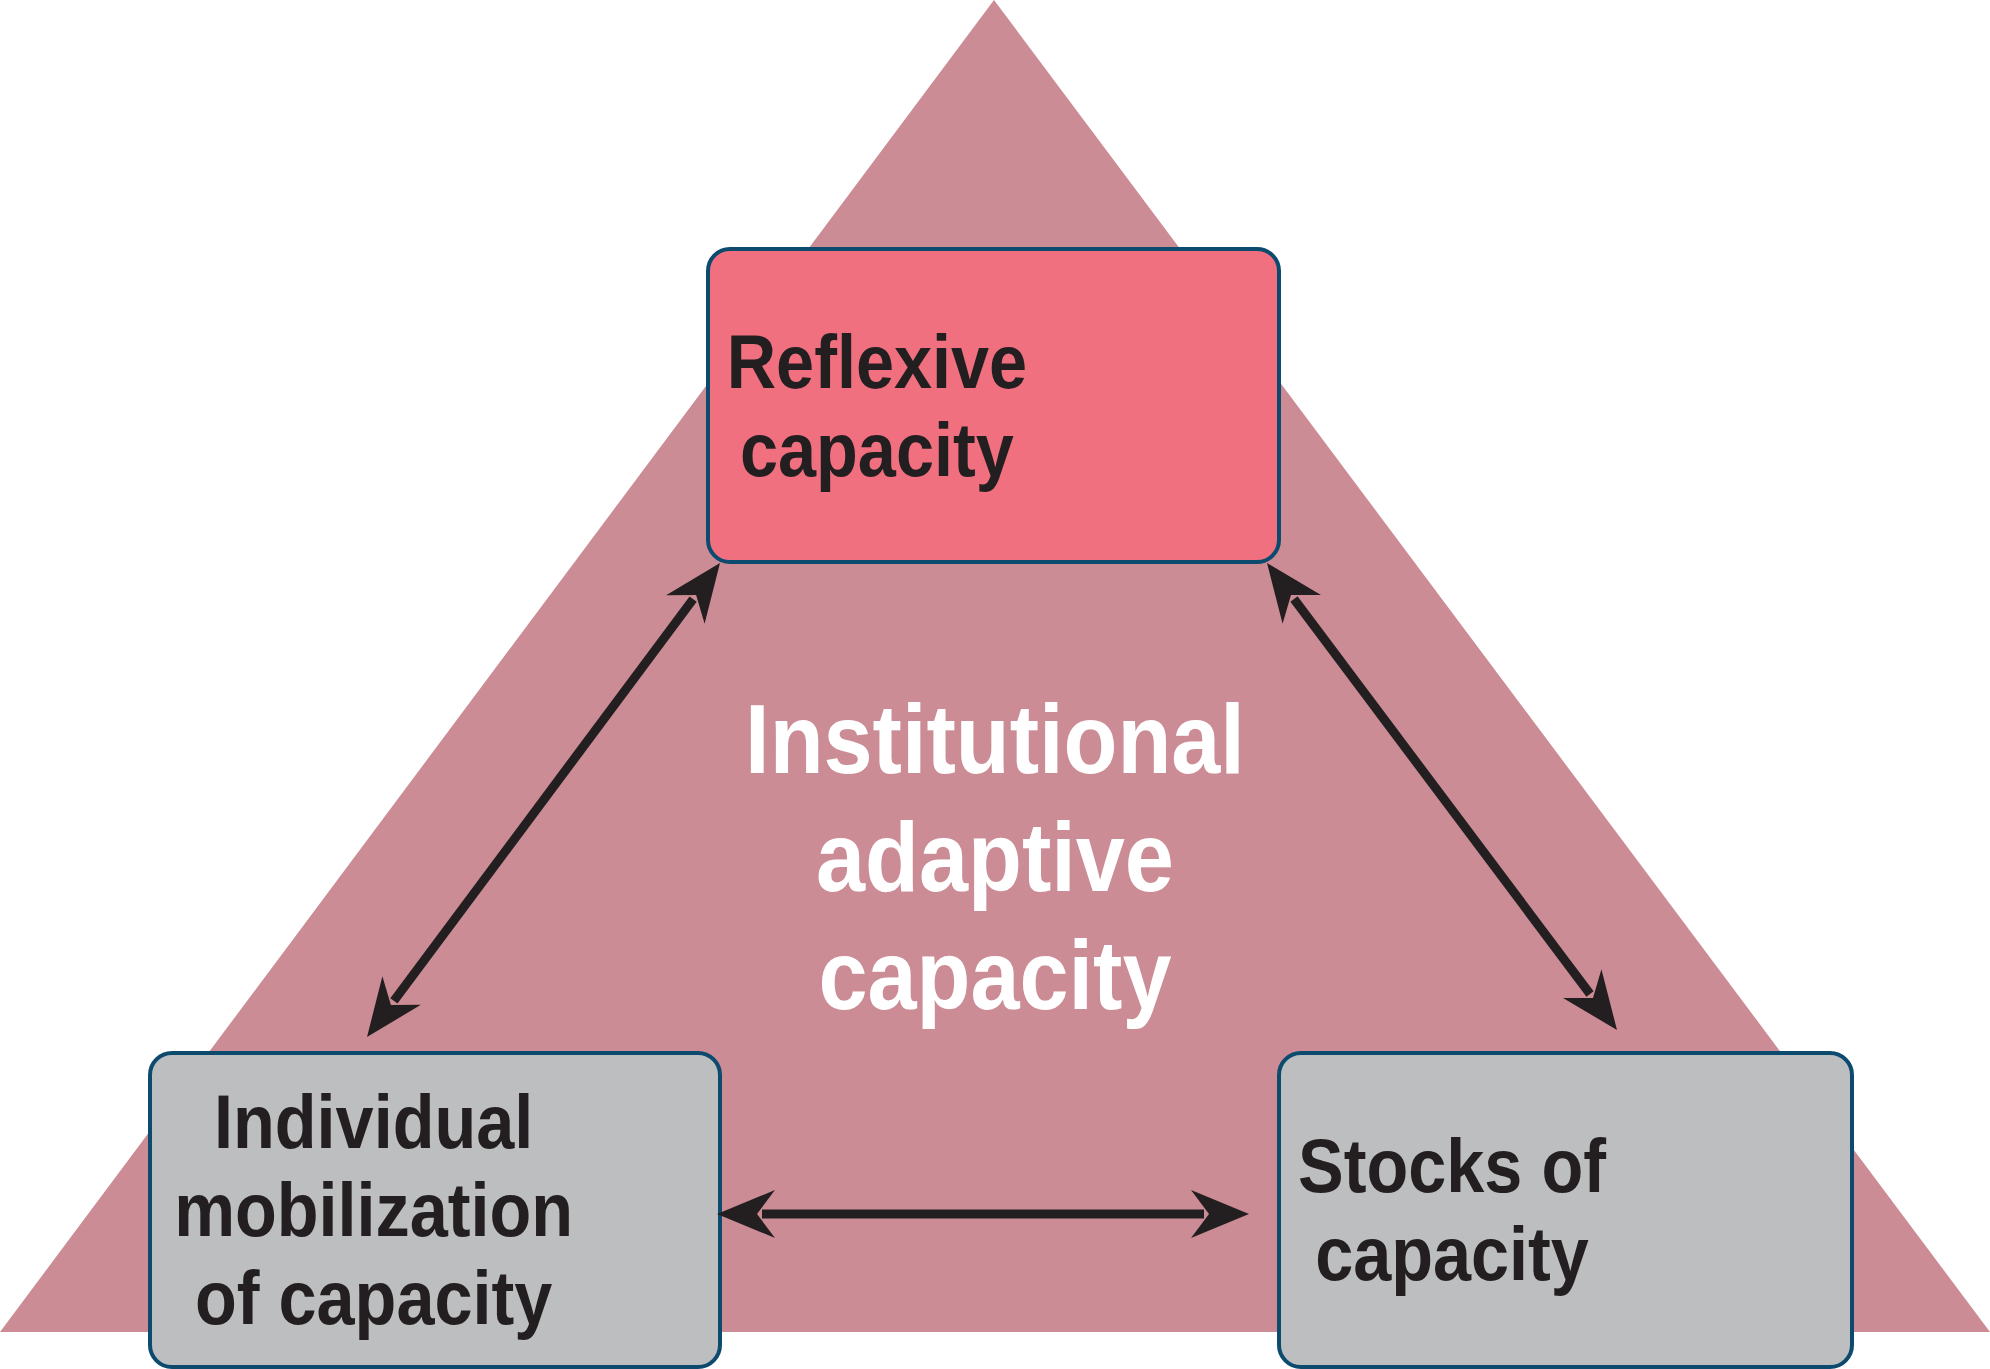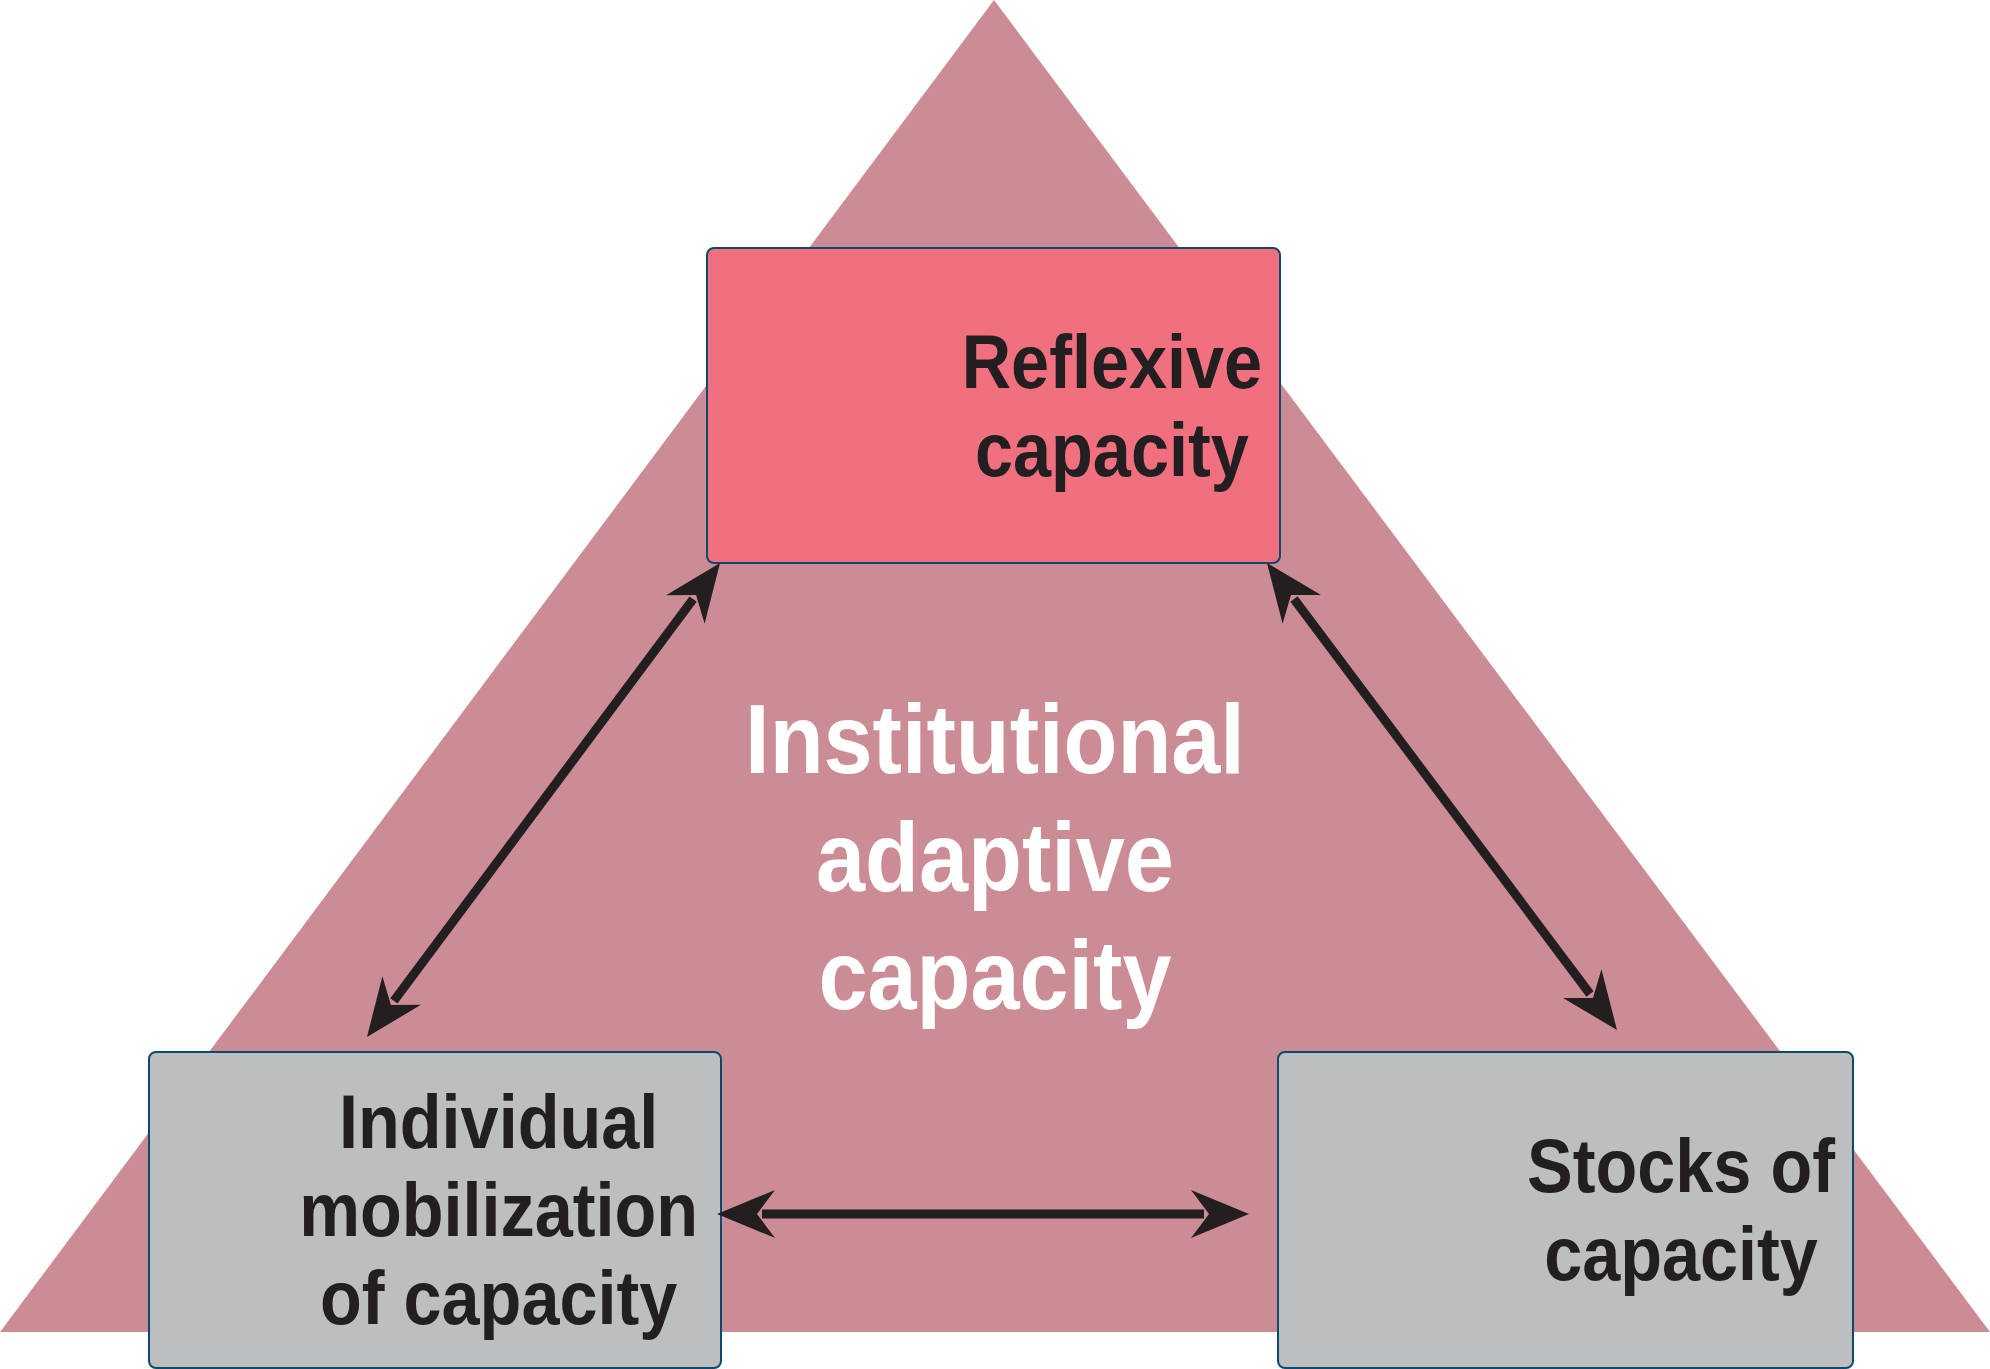--- a/index.html
+++ b/index.html
@@ -1,32 +1,32 @@
 <!DOCTYPE html>
 <html><head>
   <meta charset="utf-8">
   <style>
     html, body { margin: 0; padding: 0; background: #ffffff; }
     body { width: 1990px; height: 1369px; position: relative; overflow: hidden; }
     #stage { position: absolute; left: 0; top: 0; width: 1990px; height: 1369px; }
     .box {
       position: absolute; box-sizing: border-box;
-      border: 2px solid #0c4a6e; border-radius: 8px;
-      display: flex; align-items: center; justify-content: flex-end;
+      border: 4px solid #0c4a6e; border-radius: 24px;
+      display: flex; align-items: center; justify-content: flex-start;
       text-align: center;
     }
     .box-label {
       font-family: "Liberation Sans", sans-serif; font-weight: bold;
       font-size: 76px; line-height: 88px; color: #231f20;
       white-space: pre-line; letter-spacing: 0px;
       transform: scaleX(0.9);
     }
     #box-top { left: 706px; top: 247px; width: 575px; height: 317px; }
     #box-left { left: 148px; top: 1051px; width: 574px; height: 318px; }
-    #box-right { left: 1277px; top: 1051px; width: 577px; height: 318px; padding-left: 40px; }
+    #box-right { left: 1277px; top: 1051px; width: 577px; height: 318px; }
     #center-label {
       position: absolute; left: 680px; top: 680px; width: 630px;
       text-align: center; white-space: pre-line;
       font-family: "Liberation Sans", sans-serif; font-weight: bold;
       font-size: 98px; line-height: 118px; color: #ffffff;
       transform: scaleX(0.9);
     }
   </style>
 </head>
 <body>

